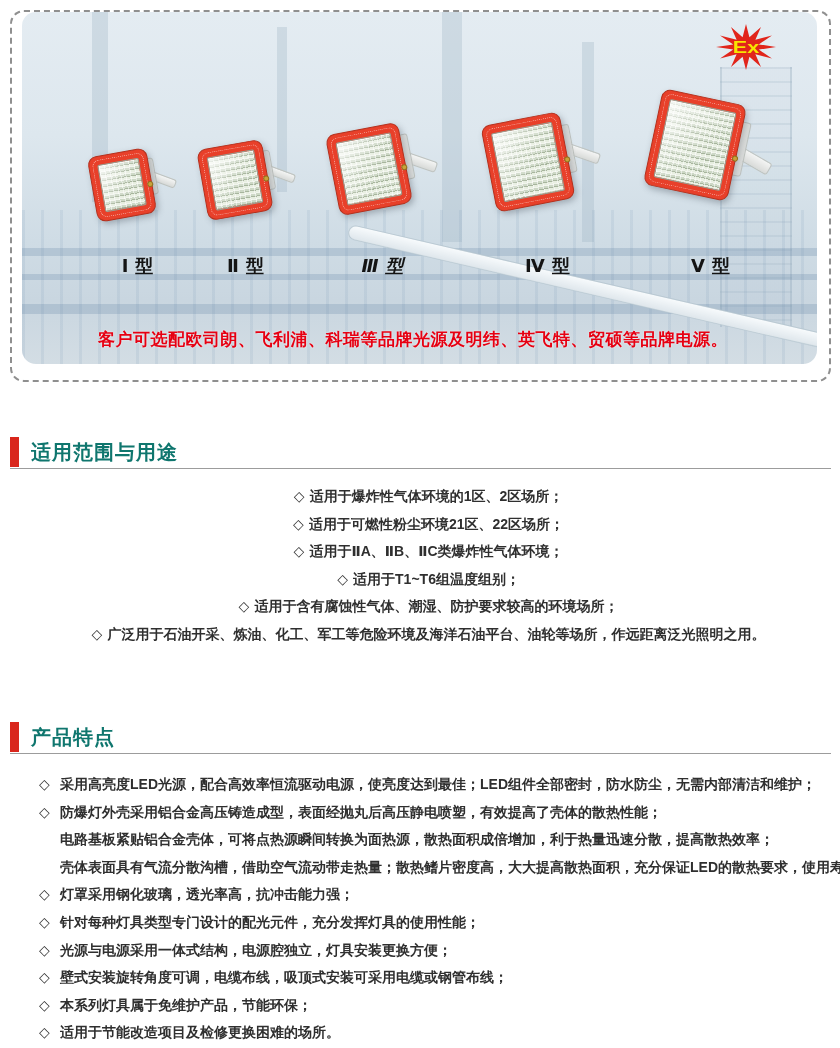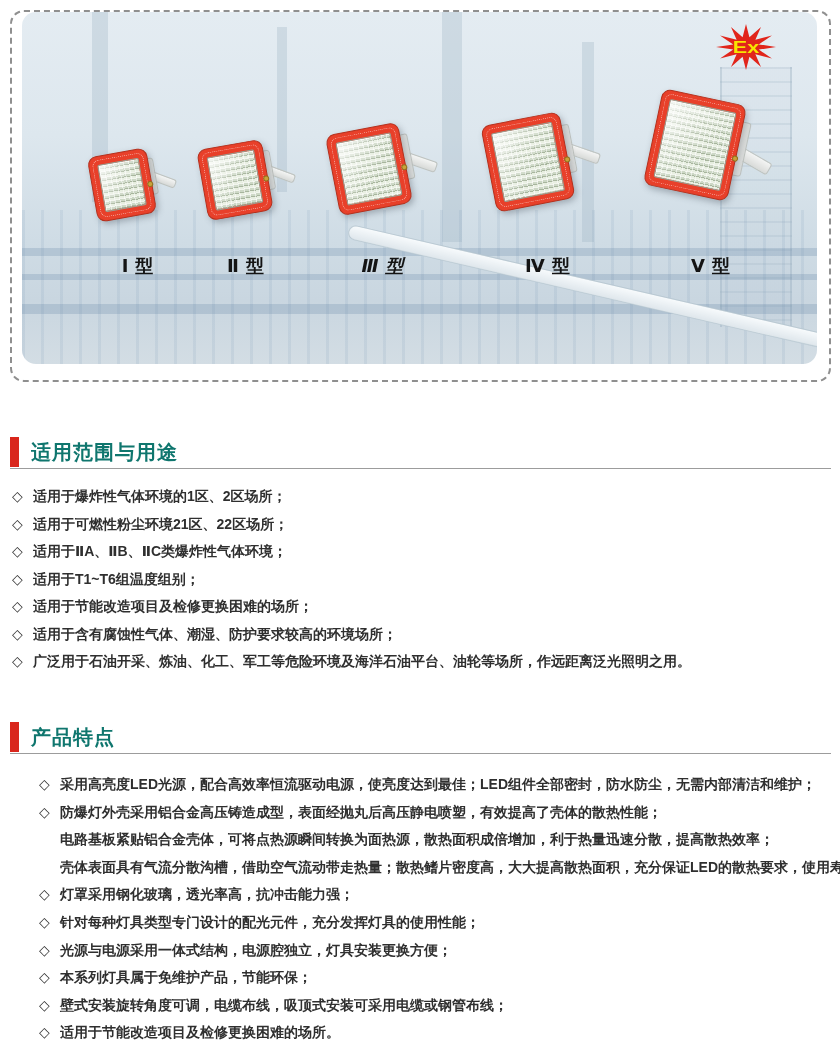--- a/index.html
+++ b/index.html
@@ -88,21 +88,21 @@
     text-shadow:0 0 2px rgba(255,255,255,.8);
   }
 
   
   .section { position:absolute; left:0; width:840px; }
   .sec-bar { position:absolute; left:10px; top:0; width:9px; height:30px; background:#d9261c; }
   .sec-title { position:absolute; left:31px; top:2px; font-size:20px; font-weight:600; color:#0f766e; letter-spacing:1px; }
   .sec-rule { position:absolute; left:10px; top:31px; width:821px; height:1px; background:#9c9c9c; }
   .sec-lines { position:absolute; left:0; width:840px; }
   .line { padding-left:12px; font-size:14px; font-weight:700; color:#2f2f2f; white-space:nowrap; }
-  .s1 .line { line-height:27.5px; }
+  .s1 .line { line-height:27.5px;text-align:center; }
   .s2 .line { line-height:27.6px;margin-left:27px; }
   .marker { display:inline-block; width:21px; font-weight:400; color:#2f2f2f; }
   #section-scope { top:437px; }
   #section-scope .sec-lines { top:46px; }
   #section-features { top:722px; }
   #section-features .sec-lines { top:49px; }
 </style>
 </head>
 <body>
 
@@ -171,47 +171,47 @@
           <div class="lens"></div>
         </div>
     </div>
 
     <div class="model-label" style="left:71px;">Ⅰ 型</div>
     <div class="model-label" style="left:179px;">Ⅱ 型</div>
     <div class="model-label" style="left:316px;font-style:italic;">Ⅲ 型</div>
     <div class="model-label" style="left:481px;">Ⅳ 型</div>
     <div class="model-label" style="left:644px;">Ⅴ 型</div>
 
+    <div class="photo-caption">客户可选配欧司朗、飞利浦、科瑞等品牌光源及明纬、英飞特、贸硕等品牌电源。</div>
   </div>
 </div>
 
 <div class="section s1" id="section-scope">
   <div class="sec-bar"></div>
   <div class="sec-title">适用范围与用途</div>
   <div class="sec-rule"></div>
   <div class="sec-lines">
     <div class="line"><span class="marker">◇</span><span>适用于爆炸性气体环境的1区、2区场所；</span></div>
     <div class="line"><span class="marker">◇</span><span>适用于可燃性粉尘环境21区、22区场所；</span></div>
     <div class="line"><span class="marker">◇</span><span>适用于ⅡA、ⅡB、ⅡC类爆炸性气体环境；</span></div>
     <div class="line"><span class="marker">◇</span><span>适用于T1~T6组温度组别；</span></div>
-    <div class="line"><span class="marker">◇</span><span>适用于节能改造项目及检修更换困难的场所；</span></div>
     <div class="line"><span class="marker">◇</span><span>适用于含有腐蚀性气体、潮湿、防护要求较高的环境场所；</span></div>
     <div class="line"><span class="marker">◇</span><span>广泛用于石油开采、炼油、化工、军工等危险环境及海洋石油平台、油轮等场所，作远距离泛光照明之用。</span></div>
   </div>
 </div>
 
 <div class="section s2" id="section-features">
   <div class="sec-bar"></div>
   <div class="sec-title">产品特点</div>
   <div class="sec-rule"></div>
   <div class="sec-lines">
     <div class="line"><span class="marker">◇</span><span>采用高亮度LED光源，配合高效率恒流驱动电源，使亮度达到最佳；LED组件全部密封，防水防尘，无需内部清洁和维护；</span></div>
     <div class="line"><span class="marker">◇</span><span>防爆灯外壳采用铝合金高压铸造成型，表面经抛丸后高压静电喷塑，有效提高了壳体的散热性能；</span></div>
     <div class="line"><span class="marker"></span><span>电路基板紧贴铝合金壳体，可将点热源瞬间转换为面热源，散热面积成倍增加，利于热量迅速分散，提高散热效率；</span></div>
     <div class="line"><span class="marker"></span><span>壳体表面具有气流分散沟槽，借助空气流动带走热量；散热鳍片密度高，大大提高散热面积，充分保证LED的散热要求，使用寿命更长。</span></div>
     <div class="line"><span class="marker">◇</span><span>灯罩采用钢化玻璃，透光率高，抗冲击能力强；</span></div>
     <div class="line"><span class="marker">◇</span><span>针对每种灯具类型专门设计的配光元件，充分发挥灯具的使用性能；</span></div>
     <div class="line"><span class="marker">◇</span><span>光源与电源采用一体式结构，电源腔独立，灯具安装更换方便；</span></div>
+    <div class="line"><span class="marker">◇</span><span>壁式安装旋转角度可调，电缆布线，吸顶式安装可采用电缆或钢管布线；</span></div>
     <div class="line"><span class="marker">◇</span><span>本系列灯具属于免维护产品，节能环保；</span></div>
-    <div class="line"><span class="marker">◇</span><span>壁式安装旋转角度可调，电缆布线，吸顶式安装可采用电缆或钢管布线；</span></div>
     <div class="line"><span class="marker">◇</span><span>适用于节能改造项目及检修更换困难的场所。</span></div>
   </div>
 </div>
 
 </body></html>

